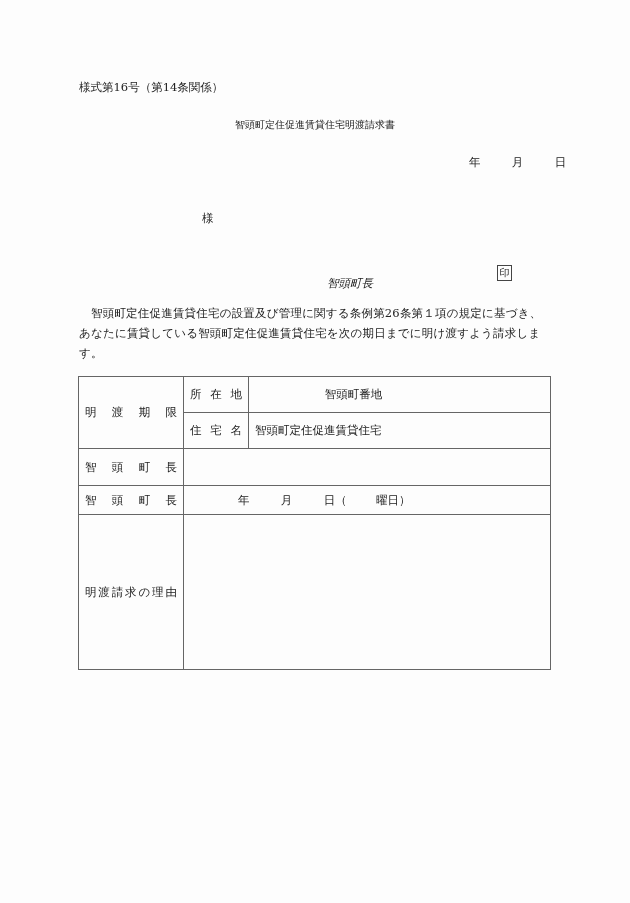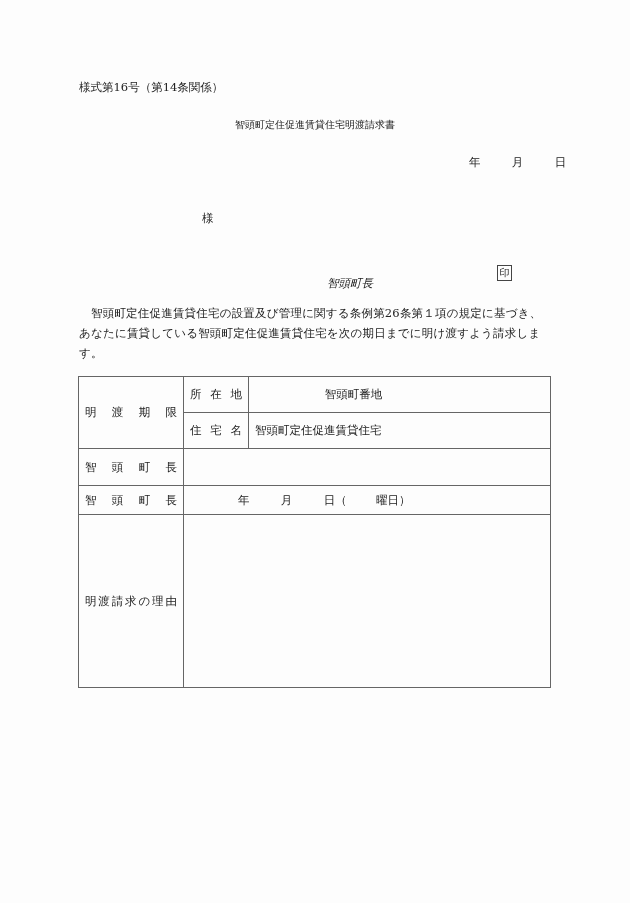--- a/index.html
+++ b/index.html
@@ -39,21 +39,21 @@
     border: 1px solid #666;
     padding: 0 6px;
     vertical-align: middle;
   }
   .lbl { width: 92px; text-align: justify; text-align-last: justify; }
   .sublbl { width: 52px; text-align: justify; text-align-last: justify; }
   .r1 { height: 36px; }
   .r2 { height: 36px; }
   .r3 { height: 37px; }
   .r4 { height: 29px; }
-  .r5 { height: 173px; }
+  .r5 { height: 155px; }
   .addr-val { display: flex; justify-content: center; padding-right: 92px; }
   .deadline-val { padding-left: 48px; word-spacing: 0; }
   .deadline-val span { display: inline-block; }
   #note {
     left: 92px; top: 748px; width: 460px;
     white-space: normal; line-height: 20px;
   }
   #note .note-head { display: inline-block; width: 36px; }
   #note .note-cont { padding-left: 24px; }
 </style>

